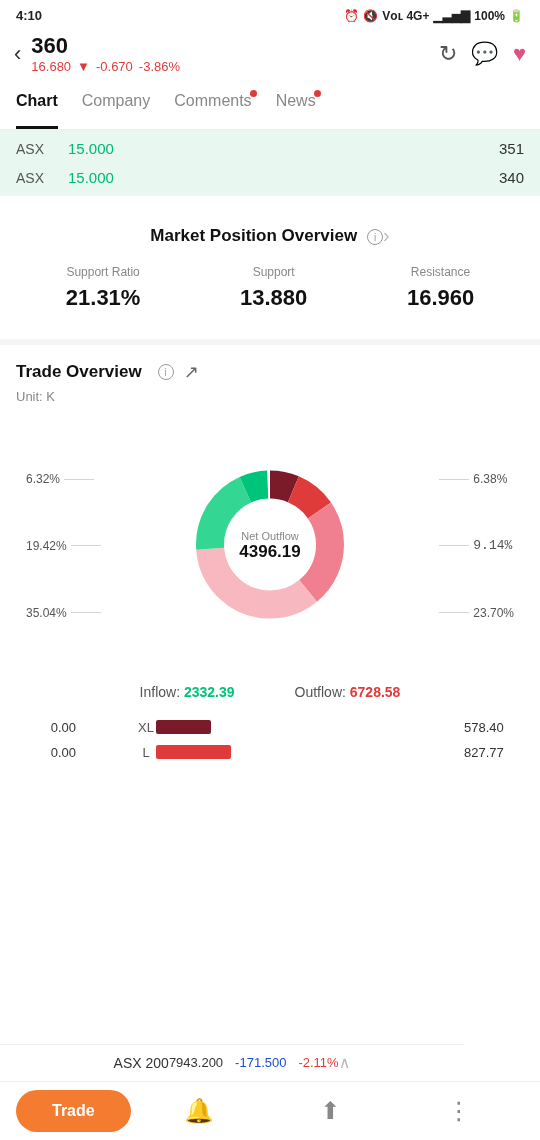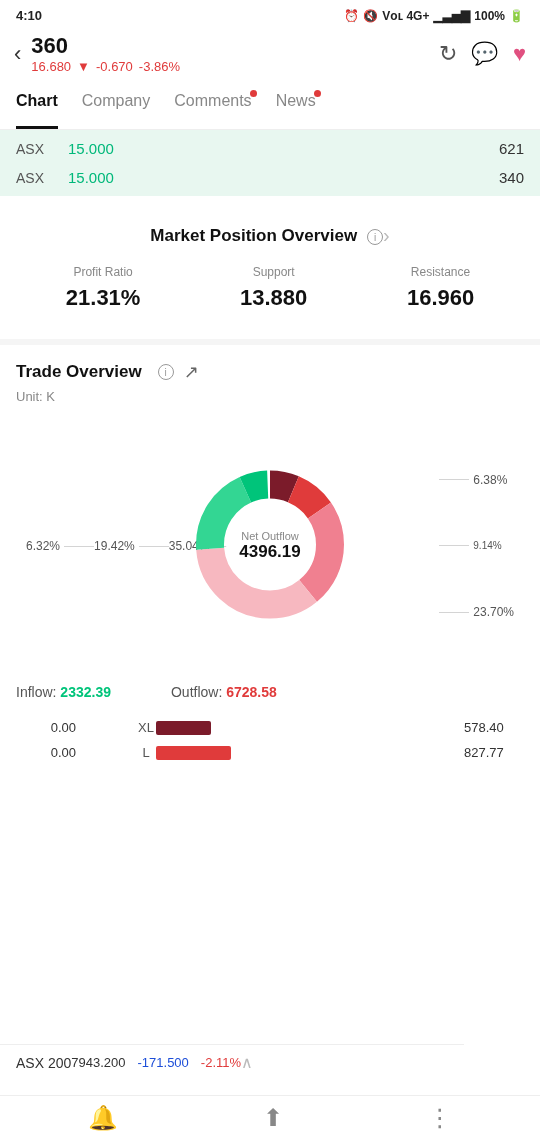--- a/index.html
+++ b/index.html
@@ -194,35 +194,36 @@
     }
     .unit-label {
       font-size: 13px;
       color: #888;
       margin-bottom: 12px;
     }
 
     
     .flow-row {
       display: flex;
+      justify-content: center;
       gap: 60px;
       padding: 8px 0 12px;
     }
     .flow-inflow { font-size: 14px; color: #555; }
     .flow-inflow span { color: #00c47a; font-weight: 600; }
     .flow-outflow { font-size: 14px; color: #555; }
     .flow-outflow span { color: #e03b3b; font-weight: 600; }
 
     
     .bar-table {
       padding: 0 16px 16px;
     }
     .bar-row {
       display: flex;
-      align-items: center;
+      align-items: flex-start;
       margin-bottom: 10px;
     }
     .bar-left-val {
       font-size: 13px;
       color: #333;
       width: 60px;
       text-align: right;
     }
     .bar-left-fill {
       width: 60px;
@@ -271,21 +272,21 @@
     
     .bottom-ticker {
       position: fixed;
       bottom: 60px;
       left: 0;
       width: 464px;
       background: #fff;
       border-top: 1px solid #eee;
       display: flex;
       align-items: center;
-      justify-content: flex-start;
+      justify-content: center;
       padding: 8px 16px;
     }
     .ticker-name {
       font-size: 14px;
       color: #333;
       font-weight: 500;
     }
     .ticker-values {
       display: flex;
       gap: 12px;
@@ -381,42 +382,42 @@
   <div class="tab" style="position:relative;">
     <span>News</span>
     <span class="tab-dot"></span>
   </div>
 </div>
 
 <div class="asx-table">
   <div class="asx-row">
     <span class="asx-label">ASX</span>
     <span class="asx-price">15.000</span>
-    <span class="asx-vol">621</span>
+    <span class="asx-vol">351</span>
   </div>
   <div class="asx-row">
     <span class="asx-label">ASX</span>
     <span class="asx-price">15.000</span>
     <span class="asx-vol">340</span>
   </div>
 </div>
 
 <div style="height: 12px; background:#fff;"></div>
 
 <div class="section">
   <div class="section-header">
     <div>
       <span class="section-title">Market Position Overview</span>
       <span class="info-icon">i</span>
     </div>
     <span class="chevron-right">›</span>
   </div>
   <div class="market-stats">
     <div class="stat-item">
-      <div class="stat-label">Profit Ratio</div>
+      <div class="stat-label">Support Ratio</div>
       <div class="stat-value">21.31%</div>
     </div>
     <div class="stat-item">
       <div class="stat-label">Support</div>
       <div class="stat-value">13.880</div>
     </div>
     <div class="stat-item">
       <div class="stat-label">Resistance</div>
       <div class="stat-value">16.960</div>
     </div>
@@ -426,21 +427,21 @@
 <div class="trade-section">
   <div class="trade-header">
     <span class="trade-title">Trade Overview</span>
     <span class="info-icon">i</span>
     <span class="export-icon">↗</span>
   </div>
   <div class="unit-label">Unit: K</div>
 
   <div style="position:relative; width:100%; height:260px;">
 
-    <div style="position:absolute; left:10px; top:0; height:100%; display:flex; flex-direction:row; justify-content:space-around; padding:30px 0;">
+    <div style="position:absolute; left:10px; top:0; height:100%; display:flex; flex-direction:column; justify-content:space-around; padding:30px 0;">
       <div style="display:flex;align-items:center;gap:4px;">
         <span style="font-size:12px;color:#555;">6.32%</span>
         <svg width="30" height="1">
             <line x1="0" y1="0" x2="30" y2="0" stroke="#aaa" stroke-width="1"></line>
           </svg>
       </div>
       <div style="display:flex;align-items:center;gap:4px;">
         <span style="font-size:12px;color:#555;">19.42%</span>
         <svg width="30" height="1">
             <line x1="0" y1="0" x2="30" y2="0" stroke="#aaa" stroke-width="1"></line>
@@ -477,21 +478,21 @@
       <div style="display:flex;align-items:center;gap:4px;">
         <svg width="30" height="1">
             <line x1="0" y1="0" x2="30" y2="0" stroke="#aaa" stroke-width="1"></line>
           </svg>
         <span style="font-size:12px;color:#555;">6.38%</span>
       </div>
       <div style="display:flex;align-items:center;gap:4px;">
         <svg width="30" height="1">
             <line x1="0" y1="0" x2="30" y2="0" stroke="#aaa" stroke-width="1"></line>
           </svg>
-        <span style="font-size:10px;color:#555;">9.14%</span>
+        <span style="font-size:13px;color:#555;font-family:Liberation Mono, monospace;">9.14%</span>
       </div>
       <div style="display:flex;align-items:center;gap:4px;">
         <svg width="30" height="1">
             <line x1="0" y1="0" x2="30" y2="0" stroke="#aaa" stroke-width="1"></line>
           </svg>
         <span style="font-size:12px;color:#555;">23.70%</span>
       </div>
     </div>
   </div>
 
@@ -541,18 +542,19 @@
   <span class="ticker-name">ASX 200</span>
   <div class="ticker-values">
     <span class="ticker-price">7943.200</span>
     <span class="ticker-change-neg">-171.500</span>
     <span class="ticker-pct-neg">-2.11%</span>
   </div>
   <span class="ticker-arrow">∧</span>
 </div>
 
 <div class="bottom-nav">
+  <button class="trade-btn">Trade</button>
   <div class="nav-icons">
     <span class="nav-icon">🔔</span>
     <span class="nav-icon">⬆</span>
     <span class="nav-icon">⋮</span>
   </div>
 </div>
 
 </body></html>

